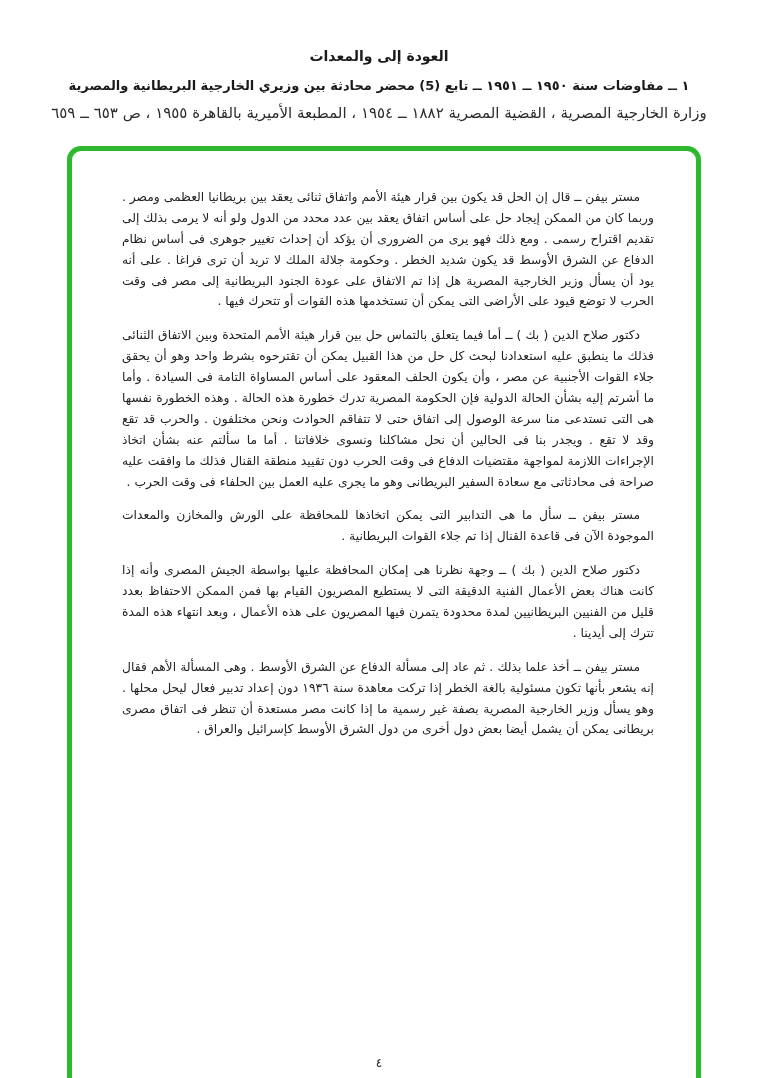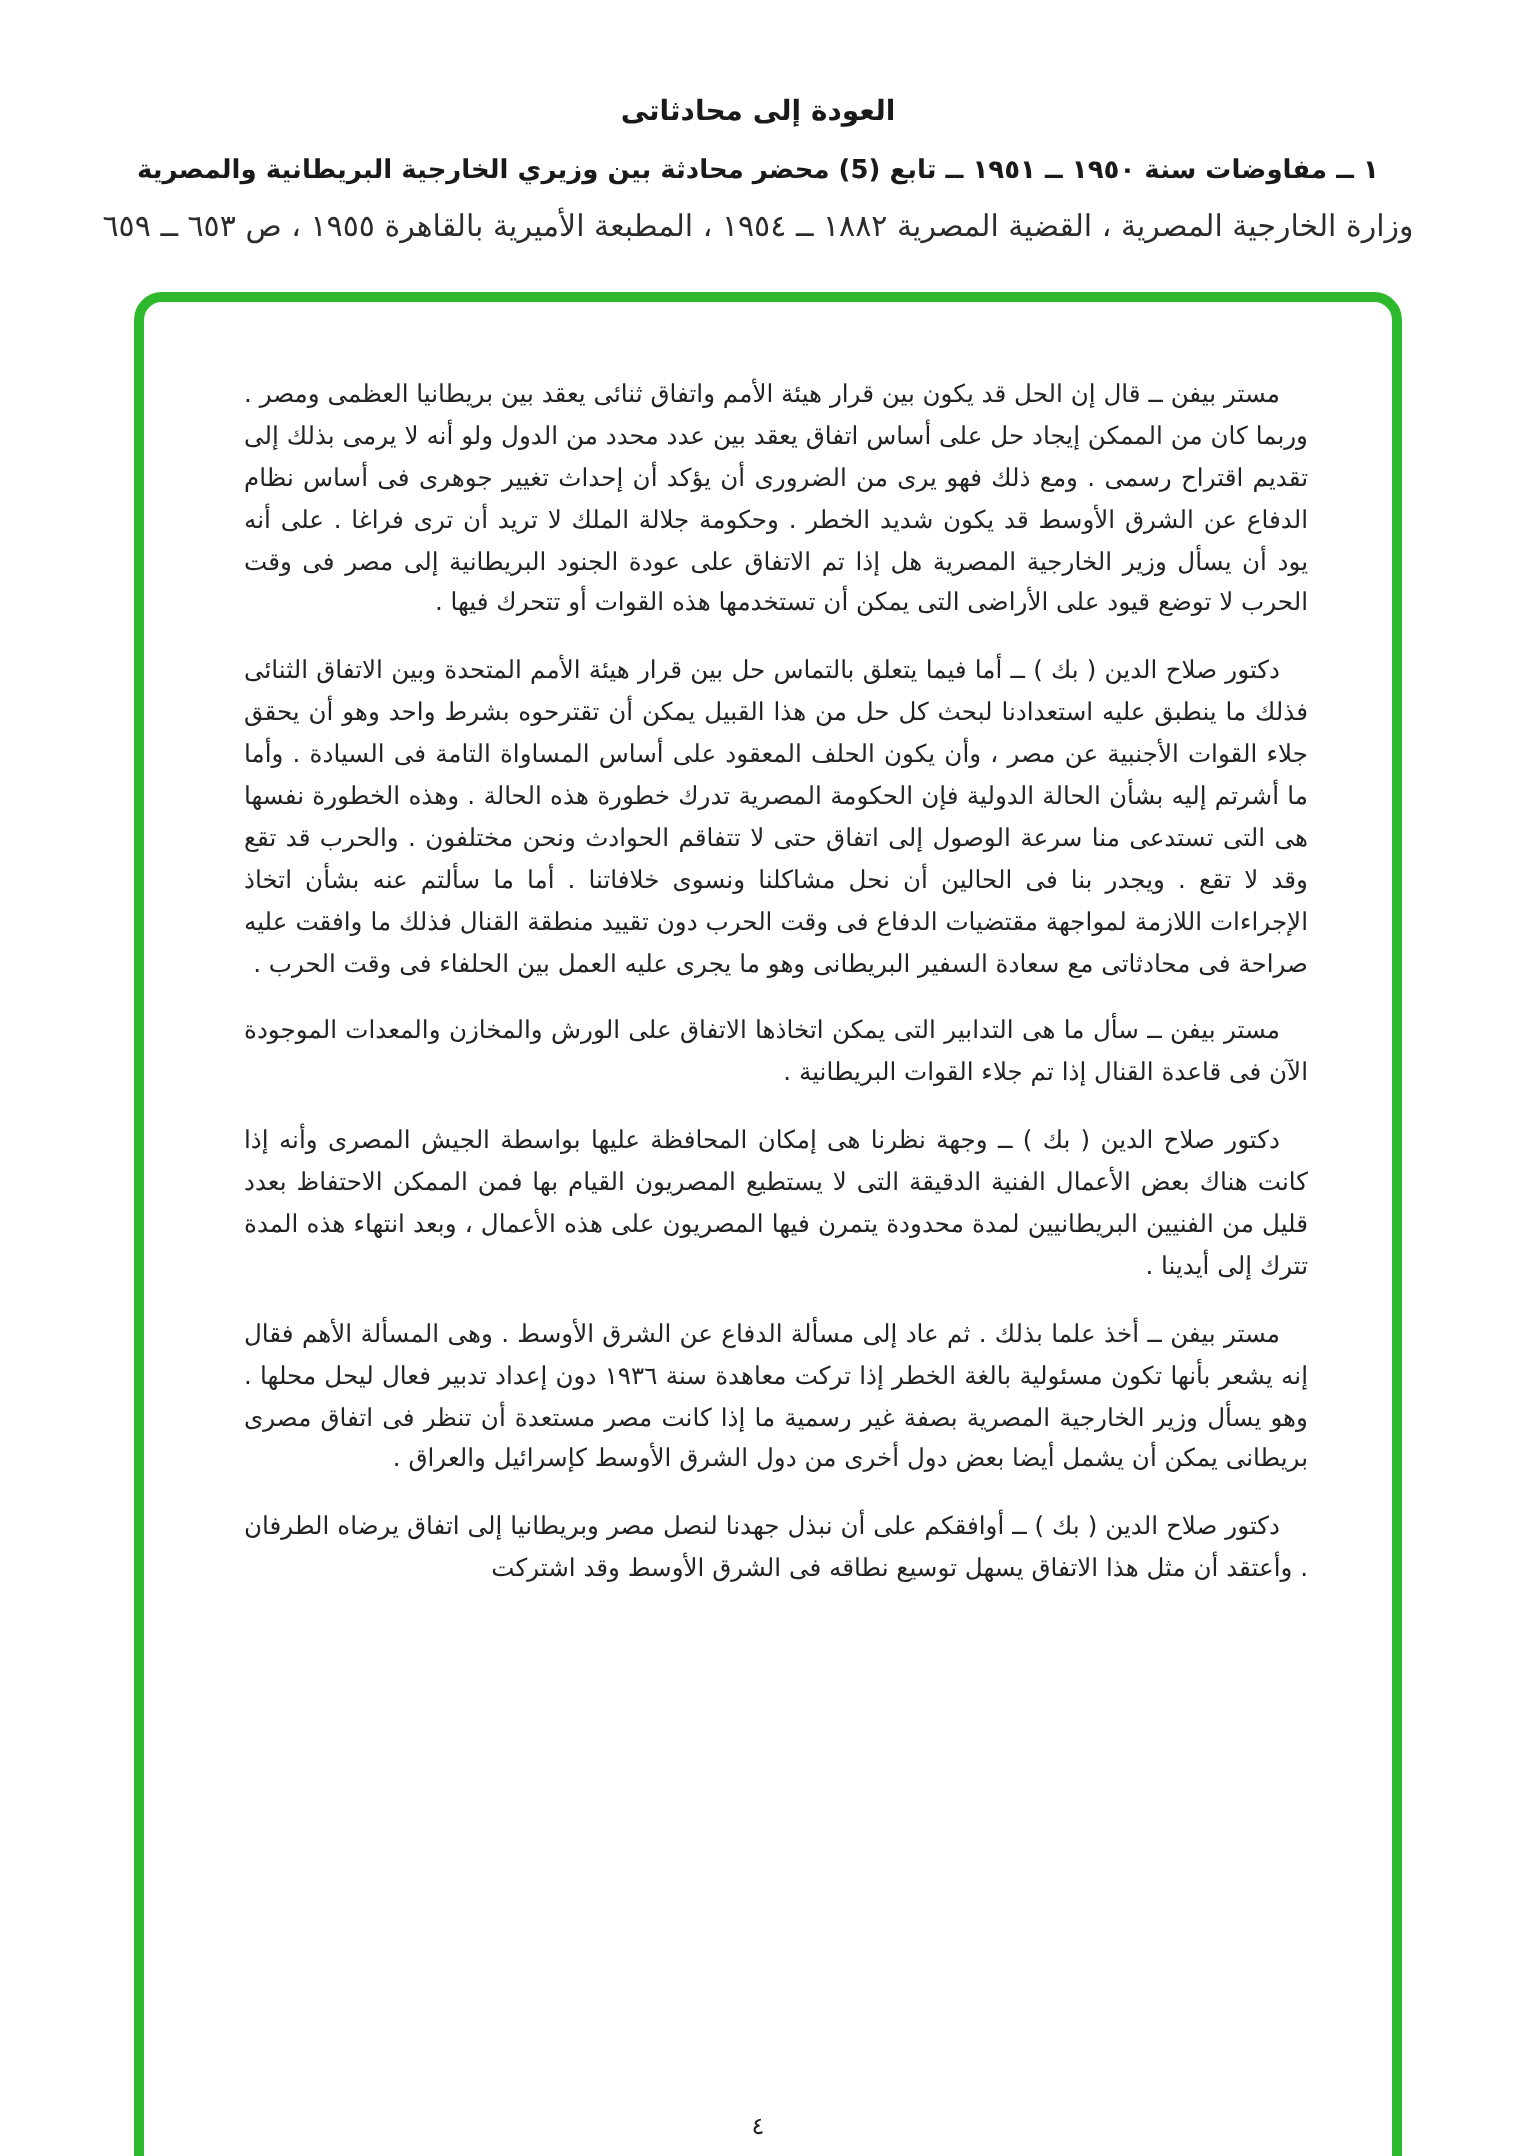--- a/index.html
+++ b/index.html
@@ -72,38 +72,37 @@
     font-size: 12px;
     color: #222;
   }
 </style>
 </head>
 <body>
 
 <div class="page">
 
   <header>
-    <div class="doc-title">العودة إلى محادثاتى</div>
+    <div class="doc-title">العودة إلى والمعدات</div>
     <div class="doc-subtitle">١ ــ مفاوضات سنة ١٩٥٠ ــ ١٩٥١ ــ تابع (5) محضر محادثة بين وزيري الخارجية البريطانية والمصرية</div>
     <div class="doc-citation">وزارة الخارجية المصرية ، القضية المصرية ١٨٨٢ ــ ١٩٥٤ ، المطبعة الأميرية بالقاهرة ١٩٥٥ ، ص ٦٥٣ ــ ٦٥٩</div>
   </header>
 
   <div class="highlight-box" style="border-color: rgb(46, 184, 46);">
     <div class="body-text">
 
       <p><span class="speaker">مستر بيفن ــ</span> <span>قال إن الحل قد يكون بين قرار هيئة الأمم واتفاق ثنائى يعقد بين بريطانيا العظمى ومصر . وربما كان من الممكن إيجاد حل على أساس اتفاق يعقد بين عدد محدد من الدول ولو أنه لا يرمى بذلك إلى تقديم اقتراح رسمى . ومع ذلك فهو يرى من الضرورى أن يؤكد أن إحداث تغيير جوهرى فى أساس نظام الدفاع عن الشرق الأوسط قد يكون شديد الخطر . وحكومة جلالة الملك لا تريد أن ترى فراغا . على أنه يود أن يسأل وزير الخارجية المصرية هل إذا تم الاتفاق على عودة الجنود البريطانية إلى مصر فى وقت الحرب لا توضع قيود على الأراضى التى يمكن أن تستخدمها هذه القوات أو تتحرك فيها .</span></p>
 
       <p><span class="speaker">دكتور صلاح الدين ( بك ) ــ</span> <span>أما فيما يتعلق بالتماس حل بين قرار هيئة الأمم المتحدة وبين الاتفاق الثنائى فذلك ما ينطبق عليه استعدادنا لبحث كل حل من هذا القبيل يمكن أن تقترحوه بشرط واحد وهو أن يحقق جلاء القوات الأجنبية عن مصر ، وأن يكون الحلف المعقود على أساس المساواة التامة فى السيادة . وأما ما أشرتم إليه بشأن الحالة الدولية فإن الحكومة المصرية تدرك خطورة هذه الحالة . وهذه الخطورة نفسها هى التى تستدعى منا سرعة الوصول إلى اتفاق حتى لا تتفاقم الحوادث ونحن مختلفون . والحرب قد تقع وقد لا تقع . ويجدر بنا فى الحالين أن نحل مشاكلنا ونسوى خلافاتنا . أما ما سألتم عنه بشأن اتخاذ الإجراءات اللازمة لمواجهة مقتضيات الدفاع فى وقت الحرب دون تقييد منطقة القنال فذلك ما وافقت عليه صراحة فى محادثاتى مع سعادة السفير البريطانى وهو ما يجرى عليه العمل بين الحلفاء فى وقت الحرب .</span></p>
 
-      <p><span class="speaker">مستر بيفن ــ</span> <span>سأل ما هى التدابير التى يمكن اتخاذها الاتفاق على الورش والمخازن والمعدات الموجودة الآن فى قاعدة القنال إذا تم جلاء القوات البريطانية .</span></p>
+      <p><span class="speaker">مستر بيفن ــ</span> <span>سأل ما هى التدابير التى يمكن اتخاذها للمحافظة على الورش والمخازن والمعدات الموجودة الآن فى قاعدة القنال إذا تم جلاء القوات البريطانية .</span></p>
 
       <p><span class="speaker">دكتور صلاح الدين ( بك ) ــ</span> <span>وجهة نظرنا هى إمكان المحافظة عليها بواسطة الجيش المصرى وأنه إذا كانت هناك بعض الأعمال الفنية الدقيقة التى لا يستطيع المصريون القيام بها فمن الممكن الاحتفاظ بعدد قليل من الفنيين البريطانيين لمدة محدودة يتمرن فيها المصريون على هذه الأعمال ، وبعد انتهاء هذه المدة تترك إلى أيدينا .</span></p>
 
       <p><span class="speaker">مستر بيفن ــ</span> <span>أخذ علما بذلك . ثم عاد إلى مسألة الدفاع عن الشرق الأوسط . وهى المسألة الأهم فقال إنه يشعر بأنها تكون مسئولية بالغة الخطر إذا تركت معاهدة سنة ١٩٣٦ دون إعداد تدبير فعال ليحل محلها . وهو يسأل وزير الخارجية المصرية بصفة غير رسمية ما إذا كانت مصر مستعدة أن تنظر فى اتفاق مصرى بريطانى يمكن أن يشمل أيضا بعض دول أخرى من دول الشرق الأوسط كإسرائيل والعراق .</span></p>
 
-      <p><span class="speaker">دكتور صلاح الدين ( بك ) ــ</span> <span>أوافقكم على أن نبذل جهدنا لنصل مصر وبريطانيا إلى اتفاق يرضاه الطرفان . وأعتقد أن مثل هذا الاتفاق يسهل توسيع نطاقه فى الشرق الأوسط وقد اشتركت</span></p>
 
     </div>
   </div>
 
   <div class="page-number">٤</div>
 
 </div>
 
 </body></html>

